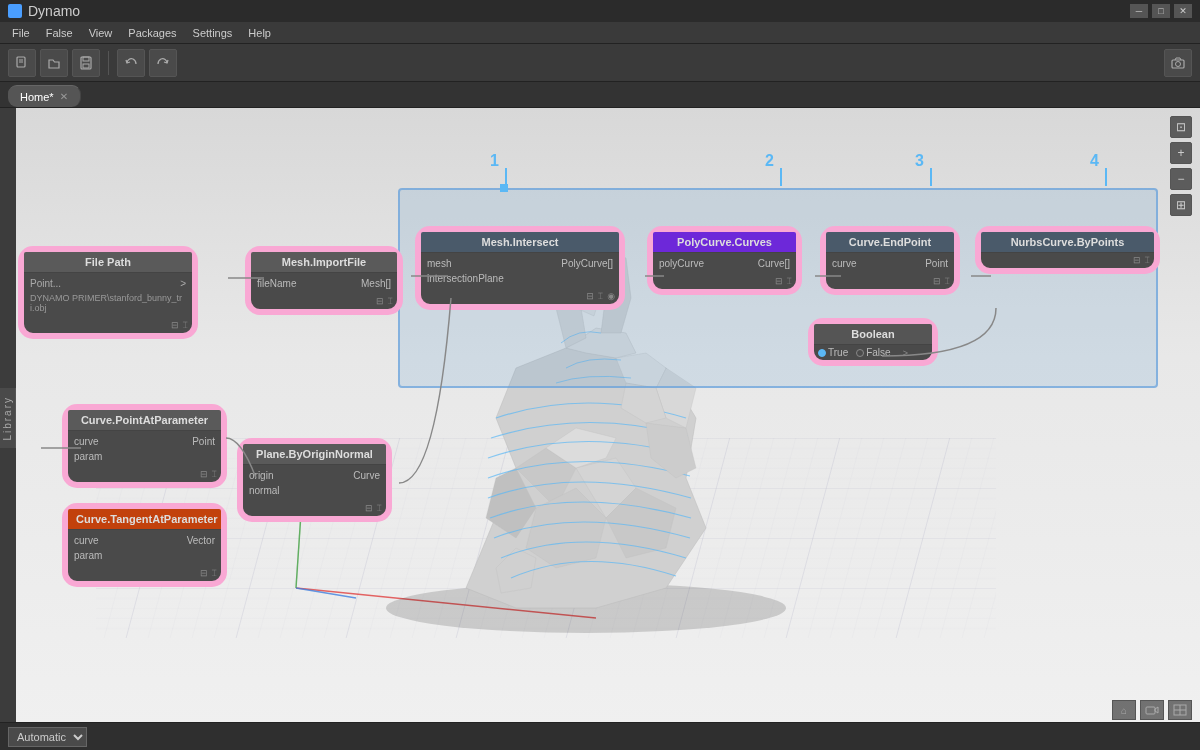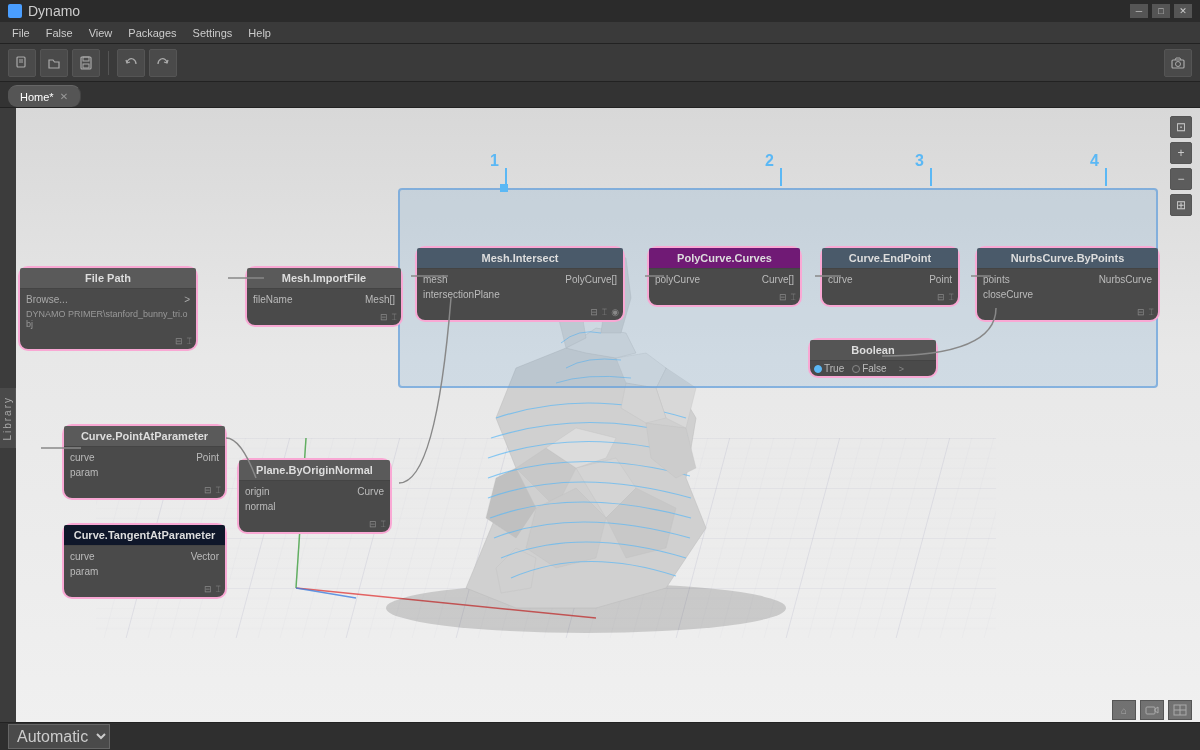--- a/index.html
+++ b/index.html
@@ -117,24 +117,23 @@
       width: 760px; height: 200px;
       background: rgba(70, 140, 200, 0.15);
       border: 2px solid rgba(100, 160, 220, 0.7);
       border-radius: 4px;
     }
 
     
     .node {
       position: absolute;
       background: #4a4a4a;
-      border: 2px solid #f9a8d4;
-      border-radius: 10px;
+      border: 6px solid #f9a8d4;
+      border-radius: 15px;
       min-width: 120px;
-      margin-top: 20px;
     }
     .node-header {
       background: #555;
       padding: 4px 8px;
       font-size: 11px;
       font-weight: bold;
       color: #ddd;
       border-radius: 2px 2px 0 0;
       text-align: center;
       border-bottom: 1px solid #444;
@@ -160,27 +159,27 @@
       justify-content: flex-end;
       padding: 2px 4px;
       gap: 4px;
     }
     .node-icon { font-size: 9px; color: #888; cursor: pointer; }
 
     
     .node.file-path .node-header { background: #5a5a5a; }
     .node.mesh-import .node-header { background: #5a5a5a; }
     .node.mesh-intersect .node-header { background: #4a5a6a; }
-    .node.polycurve .node-header { background: #701a75; }
+    .node.polycurve .node-header { background: #6d28d9; }
     .node.curve-endpoint .node-header { background: #4a5a6a; }
     .node.nurbs-curve .node-header { background: #4a5a6a; }
     .node.boolean-node .node-header { background: #555; }
     .node.curve-point .node-header { background: #5a5a5a; }
     .node.plane-origin .node-header { background: #5a5a5a; }
-    .node.curve-tangent .node-header { background: #0f172a; text-align: center; }
+    .node.curve-tangent .node-header { background: #c2410c; text-align: center; }
 
     
     #right-controls {
       position: absolute;
       right: 8px; top: 8px;
       display: flex; flex-direction: column; gap: 4px;
     }
     .right-btn {
       width: 22px; height: 22px;
       background: rgba(60,60,60,0.8);
@@ -197,21 +196,21 @@
       bottom: 0; left: 0; right: 0;
       height: 28px;
       background: #2f2f2f;
       border-top: 1px solid #222;
       display: flex; align-items: center; padding: 0 8px; gap: 8px;
     }
     .bottom-select {
       background: #4a4a4a;
       border: 1px solid #666;
       color: #ccc;
-      font-size: 16px;
+      font-size: 11px;
       padding: 2px 4px;
       cursor: pointer;
     }
 
     
     #connections {
       position: absolute;
       top: 0; left: 16px;
       width: 1184px; height: 620px;
       pointer-events: none;
@@ -452,21 +451,21 @@
     <div style="position:absolute;top:-22px;left:530px;width:2px;height:18px;background:#5bb8f5;"></div>
 
     <div style="position:absolute;top:-38px;left:690px;color:#5bb8f5;font-size:16px;font-weight:bold;">4</div>
     <div style="position:absolute;top:-22px;left:705px;width:2px;height:18px;background:#5bb8f5;"></div>
   </div>
 
   <div class="node file-path" style="position:absolute;left:18px;top:138px;width:180px;">
     <div class="node-header">File Path</div>
     <div class="node-body">
       <div class="node-row">
-        <span style="color:#aaa;cursor:pointer;">Browse...</span>
+        <span style="color:#aaa;cursor:pointer;">Point...</span>
         <span style="color:#aaa;">&gt;</span>
       </div>
       <div class="node-row">
         <span style="font-size:9px;color:#999;word-break:break-all;">DYNAMO PRIMER\stanford_bunny_tri.obj</span>
       </div>
     </div>
     <div class="node-footer">
       <span class="node-icon">⊟</span>
       <span class="node-icon">⌶</span>
     </div>
@@ -527,29 +526,20 @@
       </div>
     </div>
     <div class="node-footer">
       <span class="node-icon">⊟</span>
       <span class="node-icon">⌶</span>
     </div>
   </div>
 
   <div class="node nurbs-curve" style="position:absolute;left:975px;top:118px;width:185px;">
     <div class="node-header">NurbsCurve.ByPoints</div>
-    <div class="node-body">
-      <div class="node-row">
-        <span class="node-port-left">points</span>
-        <span class="node-port-right">NurbsCurve</span>
-      </div>
-      <div class="node-row">
-        <span class="node-port-left">closeCurve</span>
-      </div>
-    </div>
     <div class="node-footer">
       <span class="node-icon">⊟</span>
       <span class="node-icon">⌶</span>
     </div>
   </div>
 
   <div class="node boolean-node" style="position:absolute;left:808px;top:210px;width:130px;">
     <div class="node-header">Boolean</div>
     <div class="radio-group">
       <label class="radio-item">

